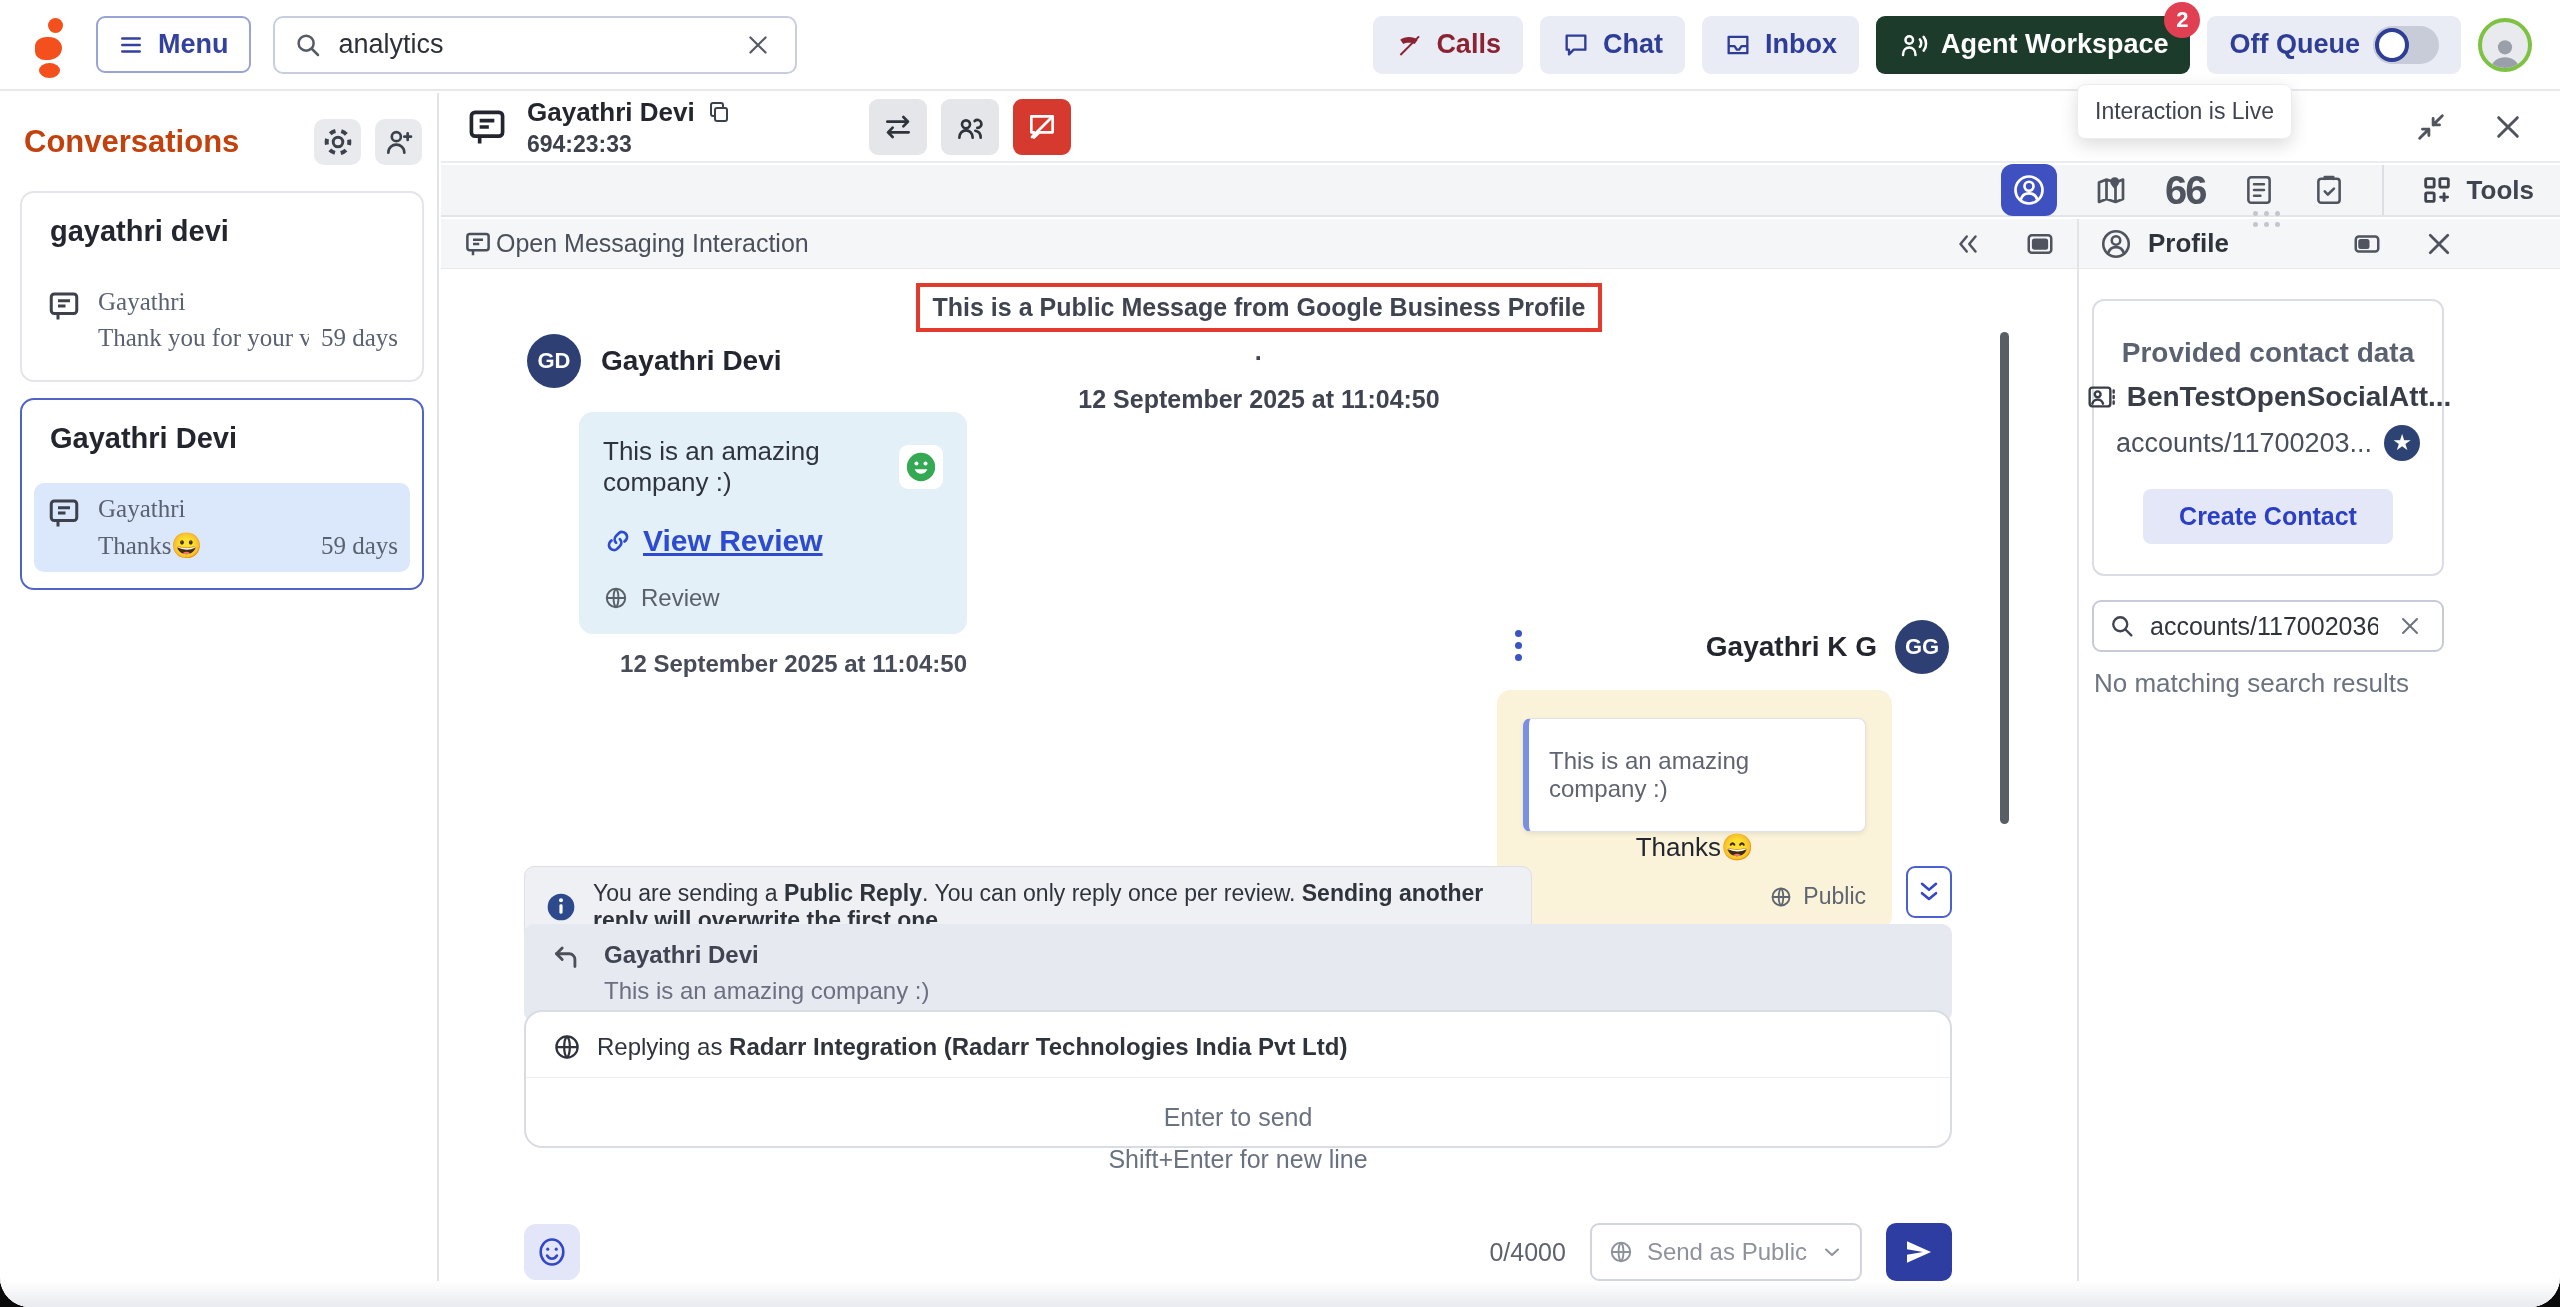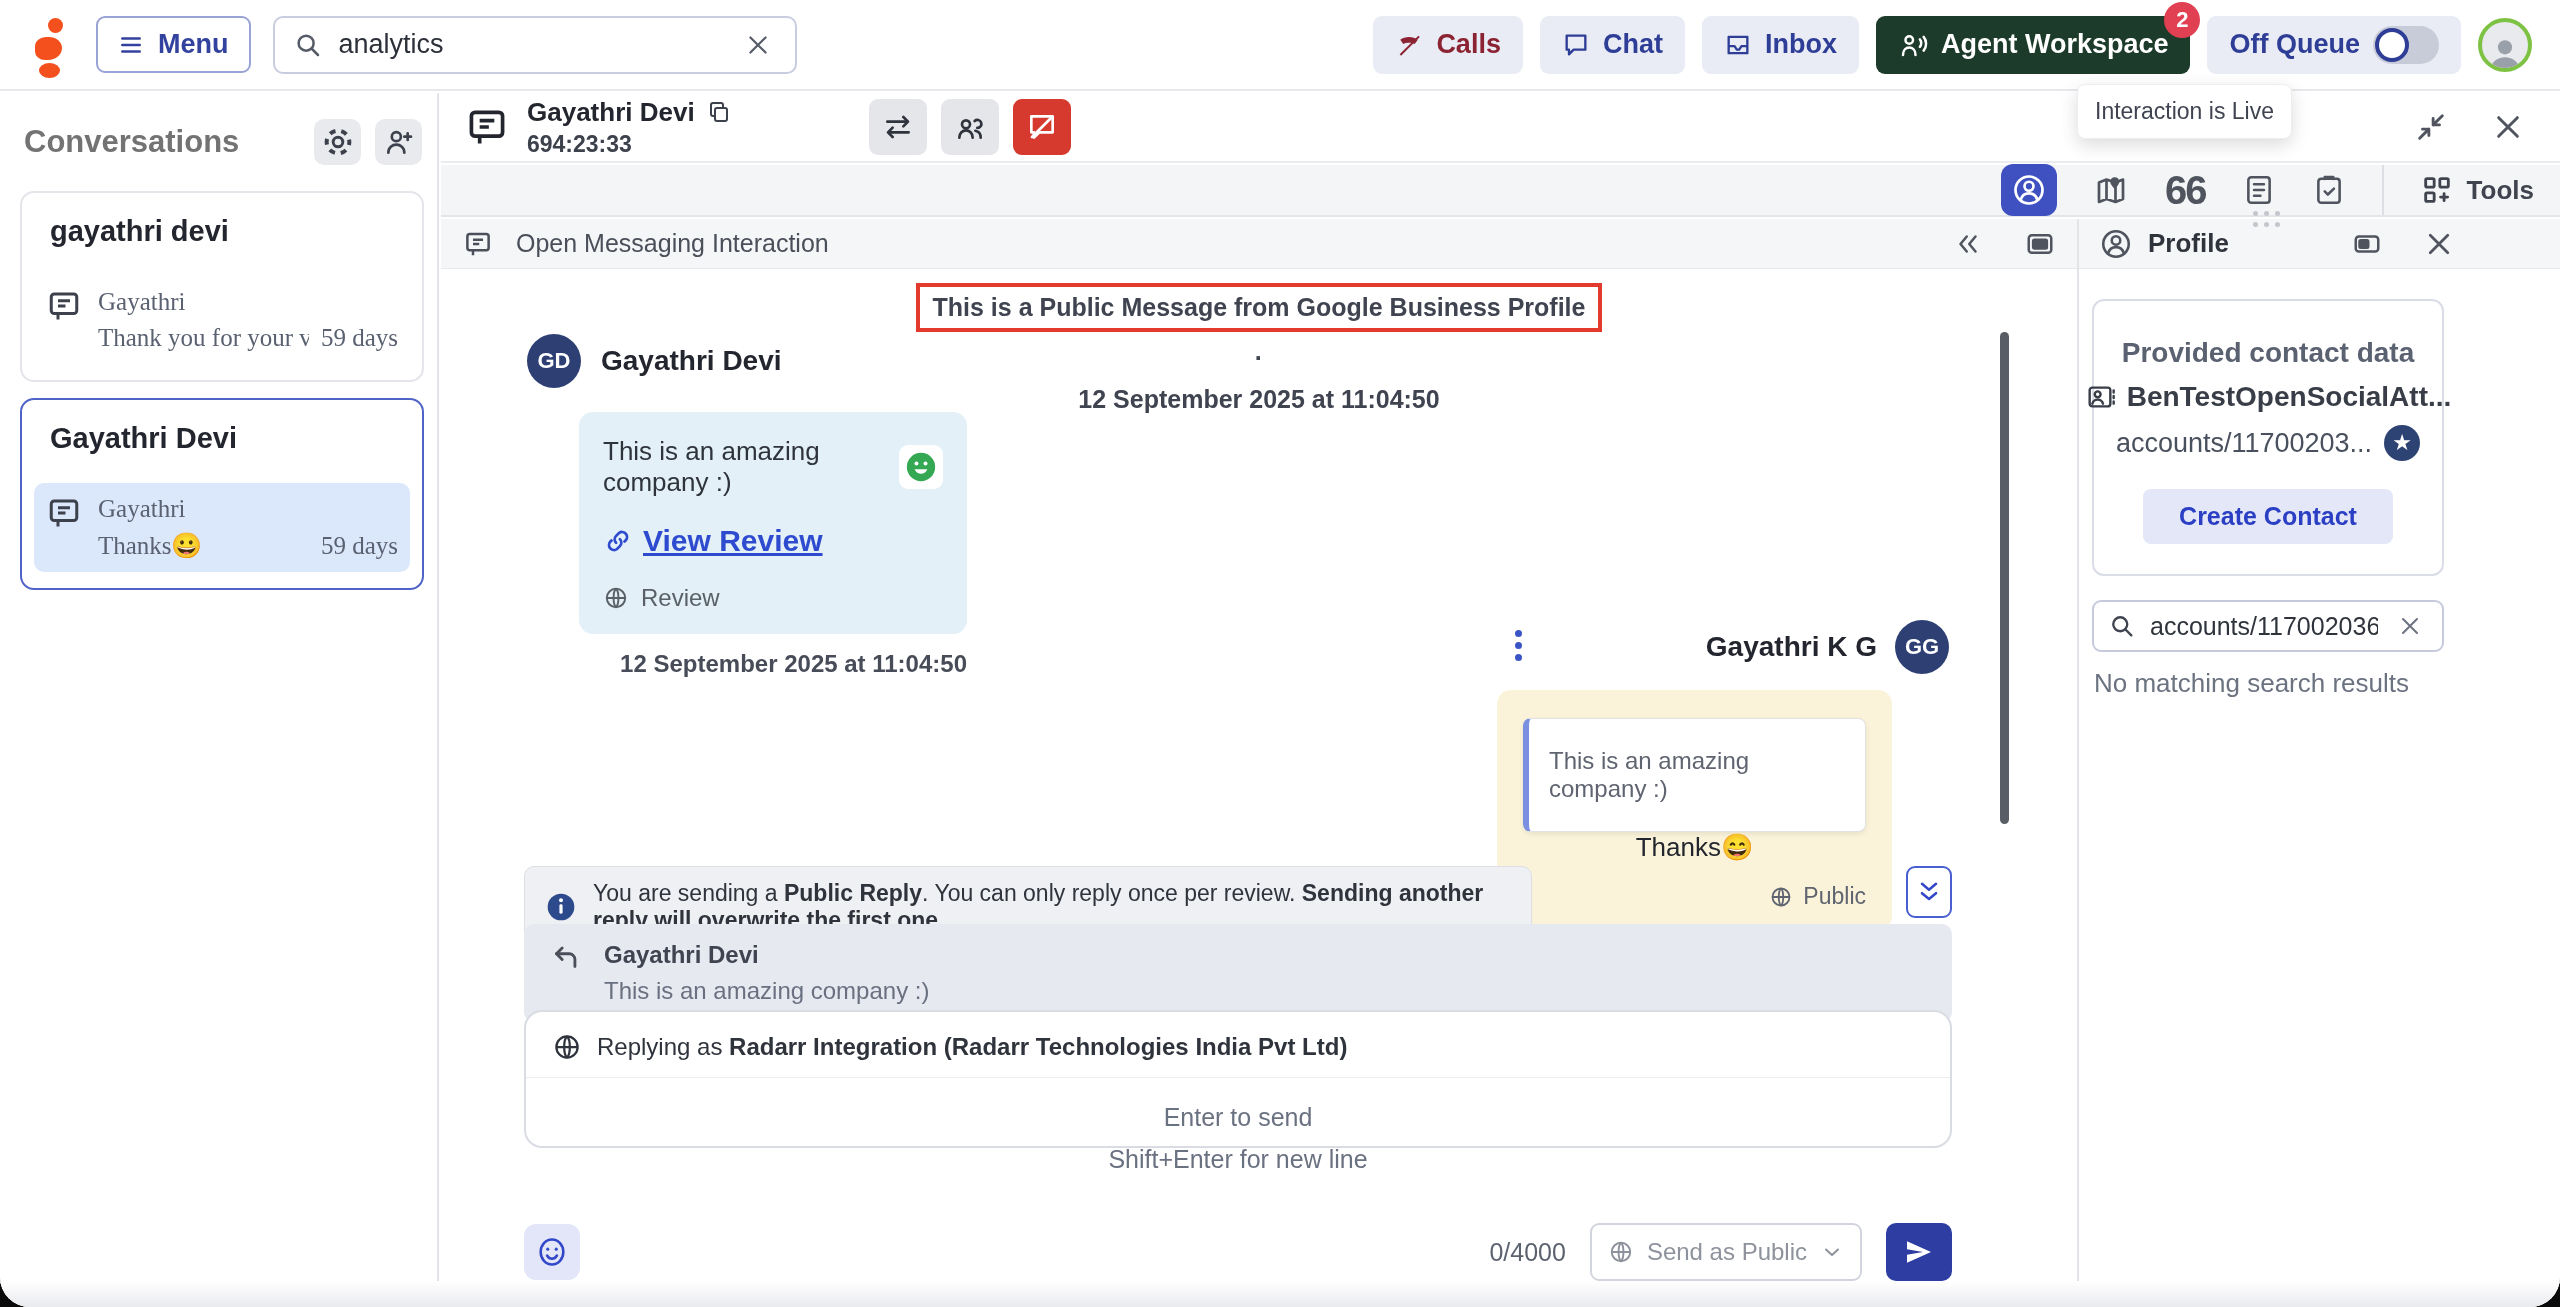--- a/index.html
+++ b/index.html
@@ -35,21 +35,21 @@
   .toggle{width:66px;height:38px;border-radius:19px;background:#c7ccd8;position:relative;flex:none;}
   .toggle .knob{position:absolute;left:2px;top:2px;width:34px;height:34px;border-radius:50%;
                 background:#fff;border:4px solid #2e3d96;box-sizing:border-box;}
   .user-avatar{width:54px;height:54px;border-radius:50%;border:4px solid #7dc242;background:#e8eaee;
                display:flex;align-items:flex-end;justify-content:center;overflow:hidden;box-sizing:border-box;}
 
   
   .sidebar{position:absolute;left:0;top:93px;bottom:0;width:439px;background:#fff;
            border-right:2px solid #e3e4e8;box-sizing:border-box;padding:26px 13px 0 20px;}
   .sb-head{display:flex;align-items:center;margin:0 2px 26px 4px;}
-  .sb-title{font-size:31px;font-weight:700;color:#737373;}
+  .sb-title{font-size:31px;font-weight:700;color:#c2410c;}
   .sb-btns{margin-left:auto;display:flex;gap:14px;}
   .sb-btn{width:47px;height:46px;border:0;border-radius:10px;background:#e8eaee;color:#3c414c;
           display:flex;align-items:center;justify-content:center;}
   .conv-card{border:2px solid #e3e5ea;border-radius:14px;padding:20px 12px 16px;margin-bottom:16px;background:#fff;}
   .conv-card.selected{border-color:#5064c8;}
   .conv-name{font-size:29px;font-weight:700;color:#23262e;margin:2px 0 28px 16px;}
   .conv-row{display:flex;gap:16px;align-items:flex-start;padding:12px 12px;border-radius:10px;color:#3c414c;font-family:Liberation Serif, serif;}
   .conv-card.selected .conv-row{background:#dbe7fb;}
   .conv-texts{flex:1;min-width:0;}
   .conv-sender{font-size:25px;color:#5a6170;margin-bottom:8px;}
@@ -81,21 +81,21 @@
              display:flex;align-items:center;justify-content:center;}
   .tb-btn{background:none;border:0;color:#4f545e;display:flex;align-items:center;justify-content:center;padding:0;}
   .tb-sep{width:2px;height:50px;background:#dcdee3;}
   .tools{display:flex;align-items:center;gap:13px;font-size:26px;font-weight:700;color:#3f444e;}
   .drag-dots{position:absolute;left:2253px;top:211px;display:grid;grid-template-columns:repeat(3,9px);
              grid-auto-rows:9px;gap:2px;z-index:5;}
   .drag-dots i{width:5px;height:5px;border-radius:50%;background:#c3c6cc;}
 
   
   .chathead{position:absolute;left:441px;top:219px;width:1636px;height:50px;background:#f5f6f8;
-            border-bottom:1px solid #e8e9ec;display:flex;align-items:center;gap:23px;
+            border-bottom:1px solid #e8e9ec;display:flex;align-items:center;gap:3px;
             padding:0 22px;box-sizing:border-box;}
   .chathead-title{font-size:25px;color:#4a4f5a;}
   .chathead-ctl{margin-left:auto;display:flex;gap:42px;color:#5a5f69;}
   .transcript{position:absolute;left:441px;top:270px;width:1636px;bottom:0;background:#fff;}
   .scroll-thumb{position:absolute;right:68px;top:62px;width:9px;height:492px;border-radius:5px;background:#585d66;}
 
   .note-row{position:absolute;left:0;right:0;top:13px;display:flex;justify-content:center;
             align-items:center;gap:12px;flex-direction:column;}
   .note-box{border:4px solid #e23b2e;padding:6px 13px;font-size:25px;font-weight:700;color:#3f4450;}
   .note-time{font-size:25px;font-weight:700;color:#3f4450;}

